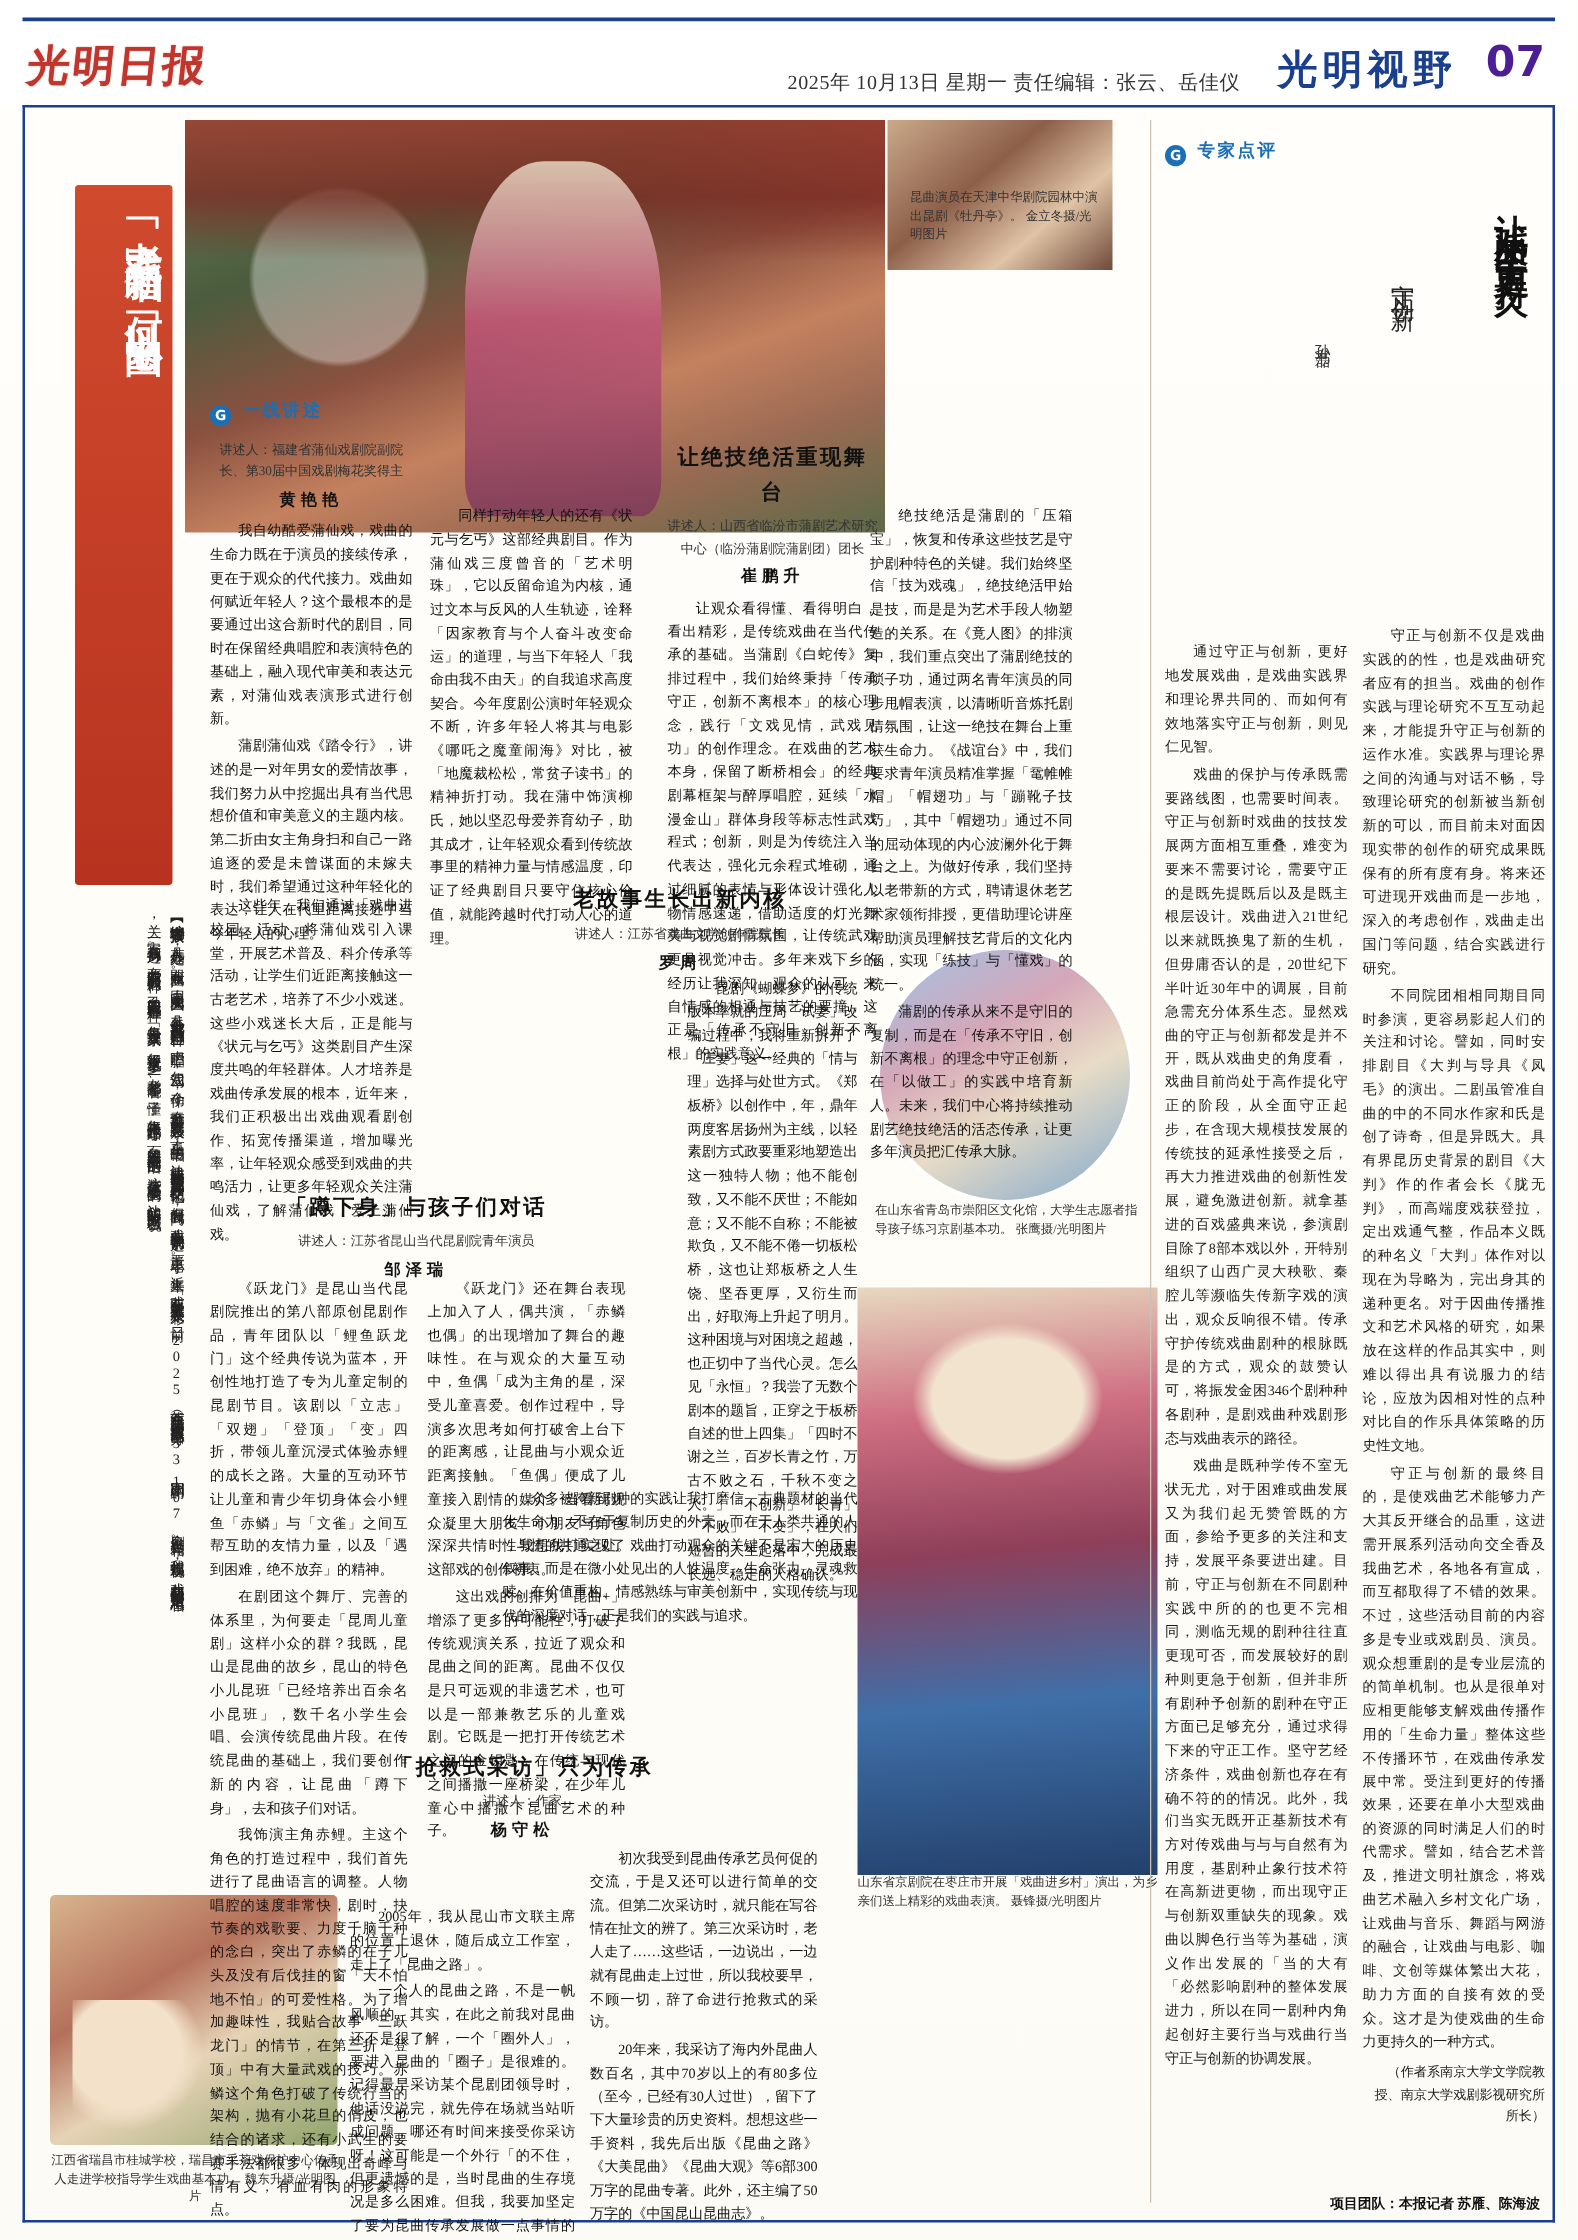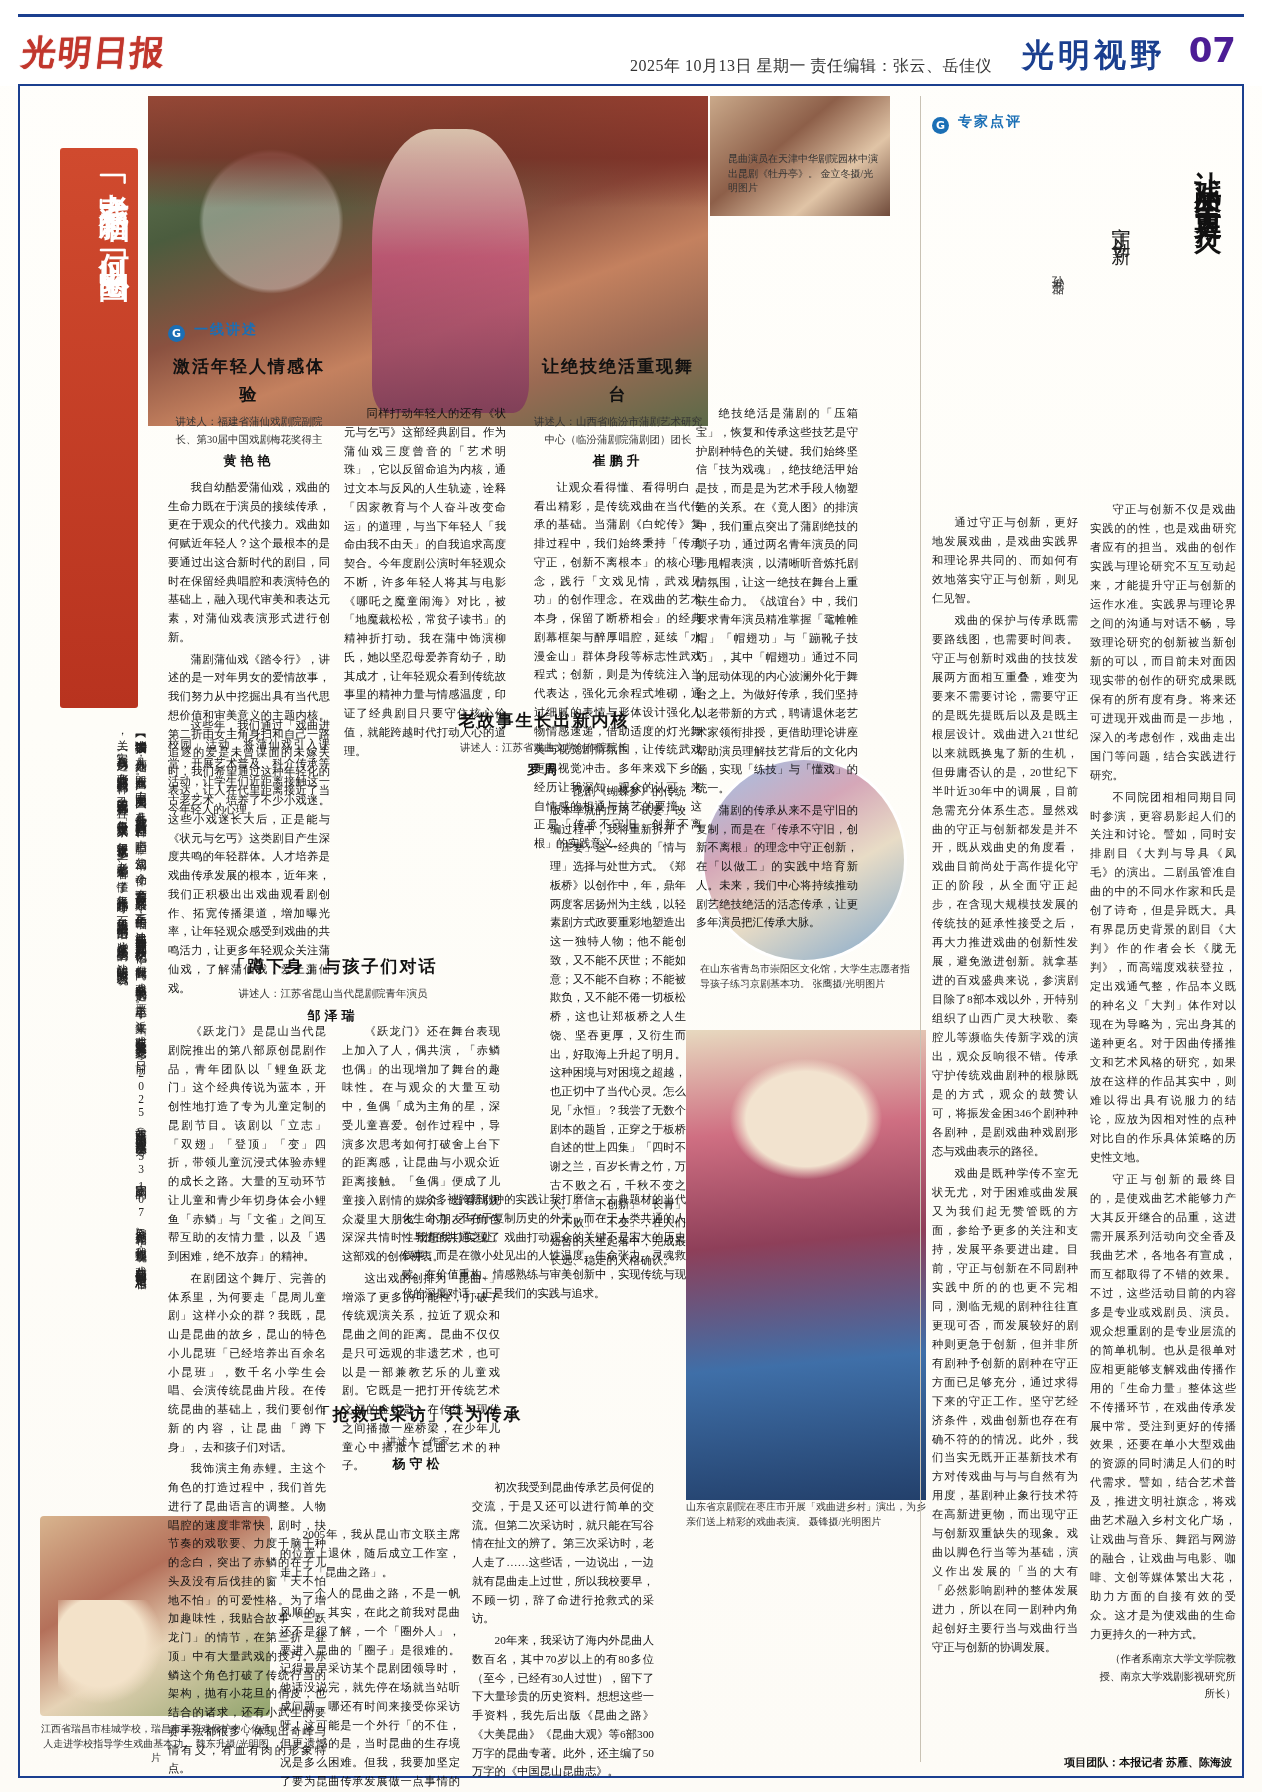--- a/index.html
+++ b/index.html
@@ -212,21 +212,20 @@
 
   <div class="photo ph-bottom-left"></div>
   <div class="caption-box" style="left:40px; top:1722px; width:232px; text-align:center;">江西省瑞昌市桂城学校，瑞昌市采茶戏保护中心传承人走进学校指导学生戏曲基本功。    魏东升摄/光明图片</div>
 
   <div style="position:absolute;left:168px;top:320px;">
     <span class="gbadge">G</span>
     <span class="sec-label">一线讲述</span>
   </div>
 
   <div class="col" style="left:168px; top:352px; width:162px;">
-    <div class="arttitle">激活年轻人情感体验</div>
     <div class="byline">讲述人：福建省蒲仙戏剧院副院长、第30届中国戏剧梅花奖得主</div>
     <div class="byname">黄艳艳</div>
     <p>我自幼酷爱蒲仙戏，戏曲的生命力既在于演员的接续传承，更在于观众的代代接力。戏曲如何赋近年轻人？这个最根本的是要通过出这合新时代的剧目，同时在保留经典唱腔和表演特色的基础上，融入现代审美和表达元素，对蒲仙戏表演形式进行创新。</p>
     <p>蒲剧蒲仙戏《踏令行》，讲述的是一对年男女的爱情故事，我们努力从中挖掘出具有当代思想价值和审美意义的主题内核。第二折由女主角身扫和自己一路追逐的爱是未曾谋面的未嫁夫时，我们希望通过这种年轻化的表达，让人在代里距离接近了当今年轻人的心理。</p>
   </div>
   <div class="col" style="left:344px; top:404px; width:162px;">
     <p>同样打动年轻人的还有《状元与乞丐》这部经典剧目。作为蒲仙戏三度曾音的「艺术明珠」，它以反留命追为内核，通过文本与反风的人生轨迹，诠释「因家教育与个人奋斗改变命运」的道理，与当下年轻人「我命由我不由天」的自我追求高度契合。今年度剧公演时年轻观众不断，许多年轻人将其与电影《哪吒之魔童闹海》对比，被「地魔裁松松，常贫子读书」的精神折打动。我在蒲中饰演柳氏，她以坚忍母爱养育幼子，助其成才，让年轻观众看到传统故事里的精神力量与情感温度，印证了经典剧目只要守住核心价值，就能跨越时代打动人心的道理。</p>
   </div>
   <div class="col" style="left:168px; top:716px; width:162px;">
     <p>这些年，我们通过「戏曲进校园」活动，将蒲仙戏引入课堂，开展艺术普及、科介传承等活动，让学生们近距离接触这一古老艺术，培养了不少小戏迷。这些小戏迷长大后，正是能与《状元与乞丐》这类剧目产生深度共鸣的年轻群体。人才培养是戏曲传承发展的根本，近年来，我们正积极出出戏曲观看剧创作、拓宽传播渠道，增加曝光率，让年轻观众感受到戏曲的共鸣活力，让更多年轻观众关注蒲仙戏，了解蒲仙戏，爱上蒲仙戏。</p>

